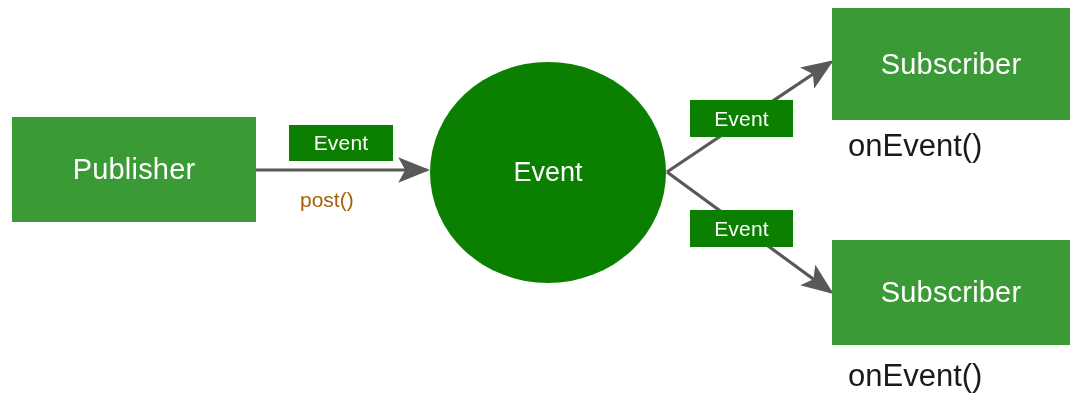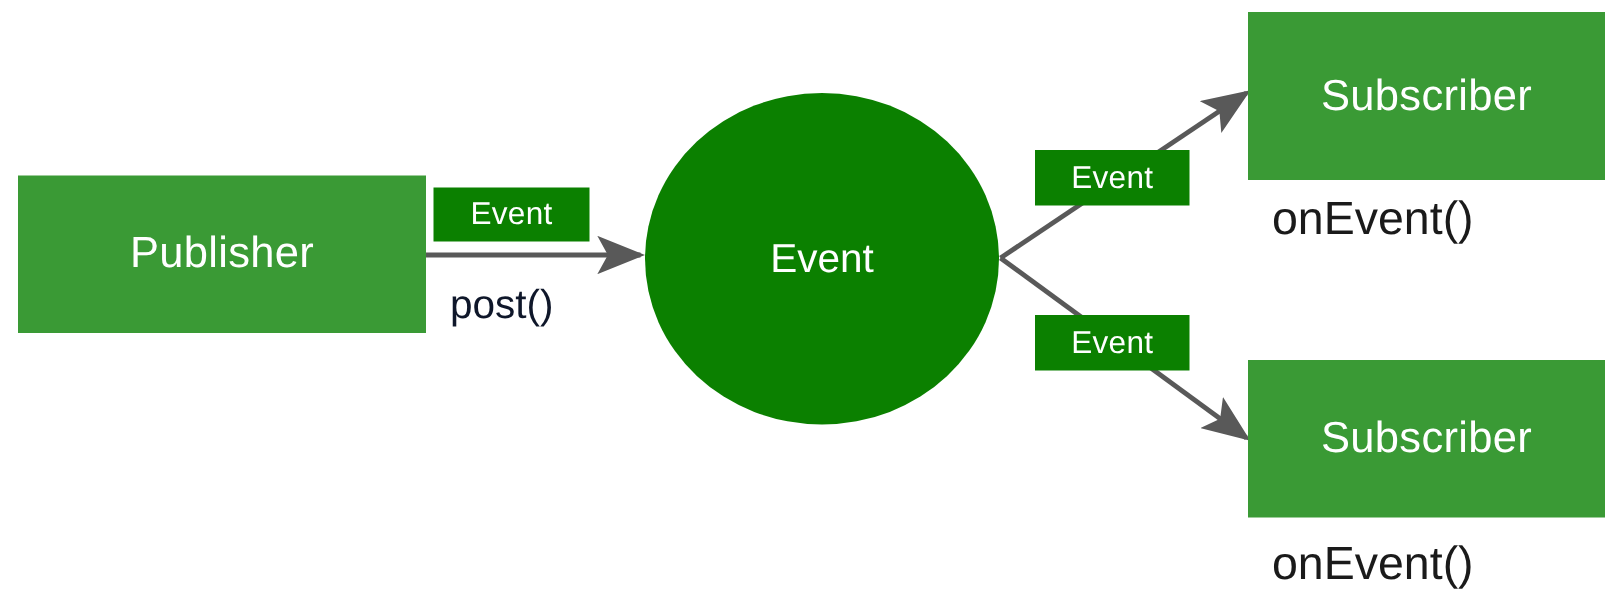--- a/index.html
+++ b/index.html
@@ -52,22 +52,22 @@
     text-align: center;
   }
   .tag-box {
     background: #0b8000;
     color: #ffffff;
     font-size: 21px;
     letter-spacing: 0.2px;
   }
   .edge-label {
     position: absolute;
-    color: #0f172a;
-    font-size: 27px;
+    color: #a16207;
+    font-size: 21px;
     white-space: nowrap;
   }
   .caption {
     position: absolute;
     color: #1a1a1a;
     font-size: 31px;
     white-space: nowrap;
   }
 </style>
 </head>
@@ -82,21 +82,21 @@
       </marker>
     </defs>
 
     <line x1="251" y1="170" x2="427" y2="170" stroke="#595959" stroke-width="3.2" marker-end="url(#arrowhead)"></line>
 
     <line x1="667" y1="172" x2="831" y2="62" stroke="#595959" stroke-width="3.2" marker-end="url(#arrowhead)"></line>
 
     <line x1="667" y1="172" x2="831" y2="292" stroke="#595959" stroke-width="3.2" marker-end="url(#arrowhead)"></line>
   </svg>
 
-  <div class="node node-box publisher" style="left:12px; top:117px; width:272px; height:105px;text-align:center;">
+  <div class="node node-box publisher" style="left:12px; top:117px; width:244px; height:105px;text-align:center;">
     <span>Publisher</span>
   </div>
 
   <div class="node tag-box" style="left:289px; top:125px; width:104px; height:36px;">
     <span>Event</span>
   </div>
 
   <div class="edge-label" style="left:300px; top:188px;">
     <span>post()</span>
   </div>

